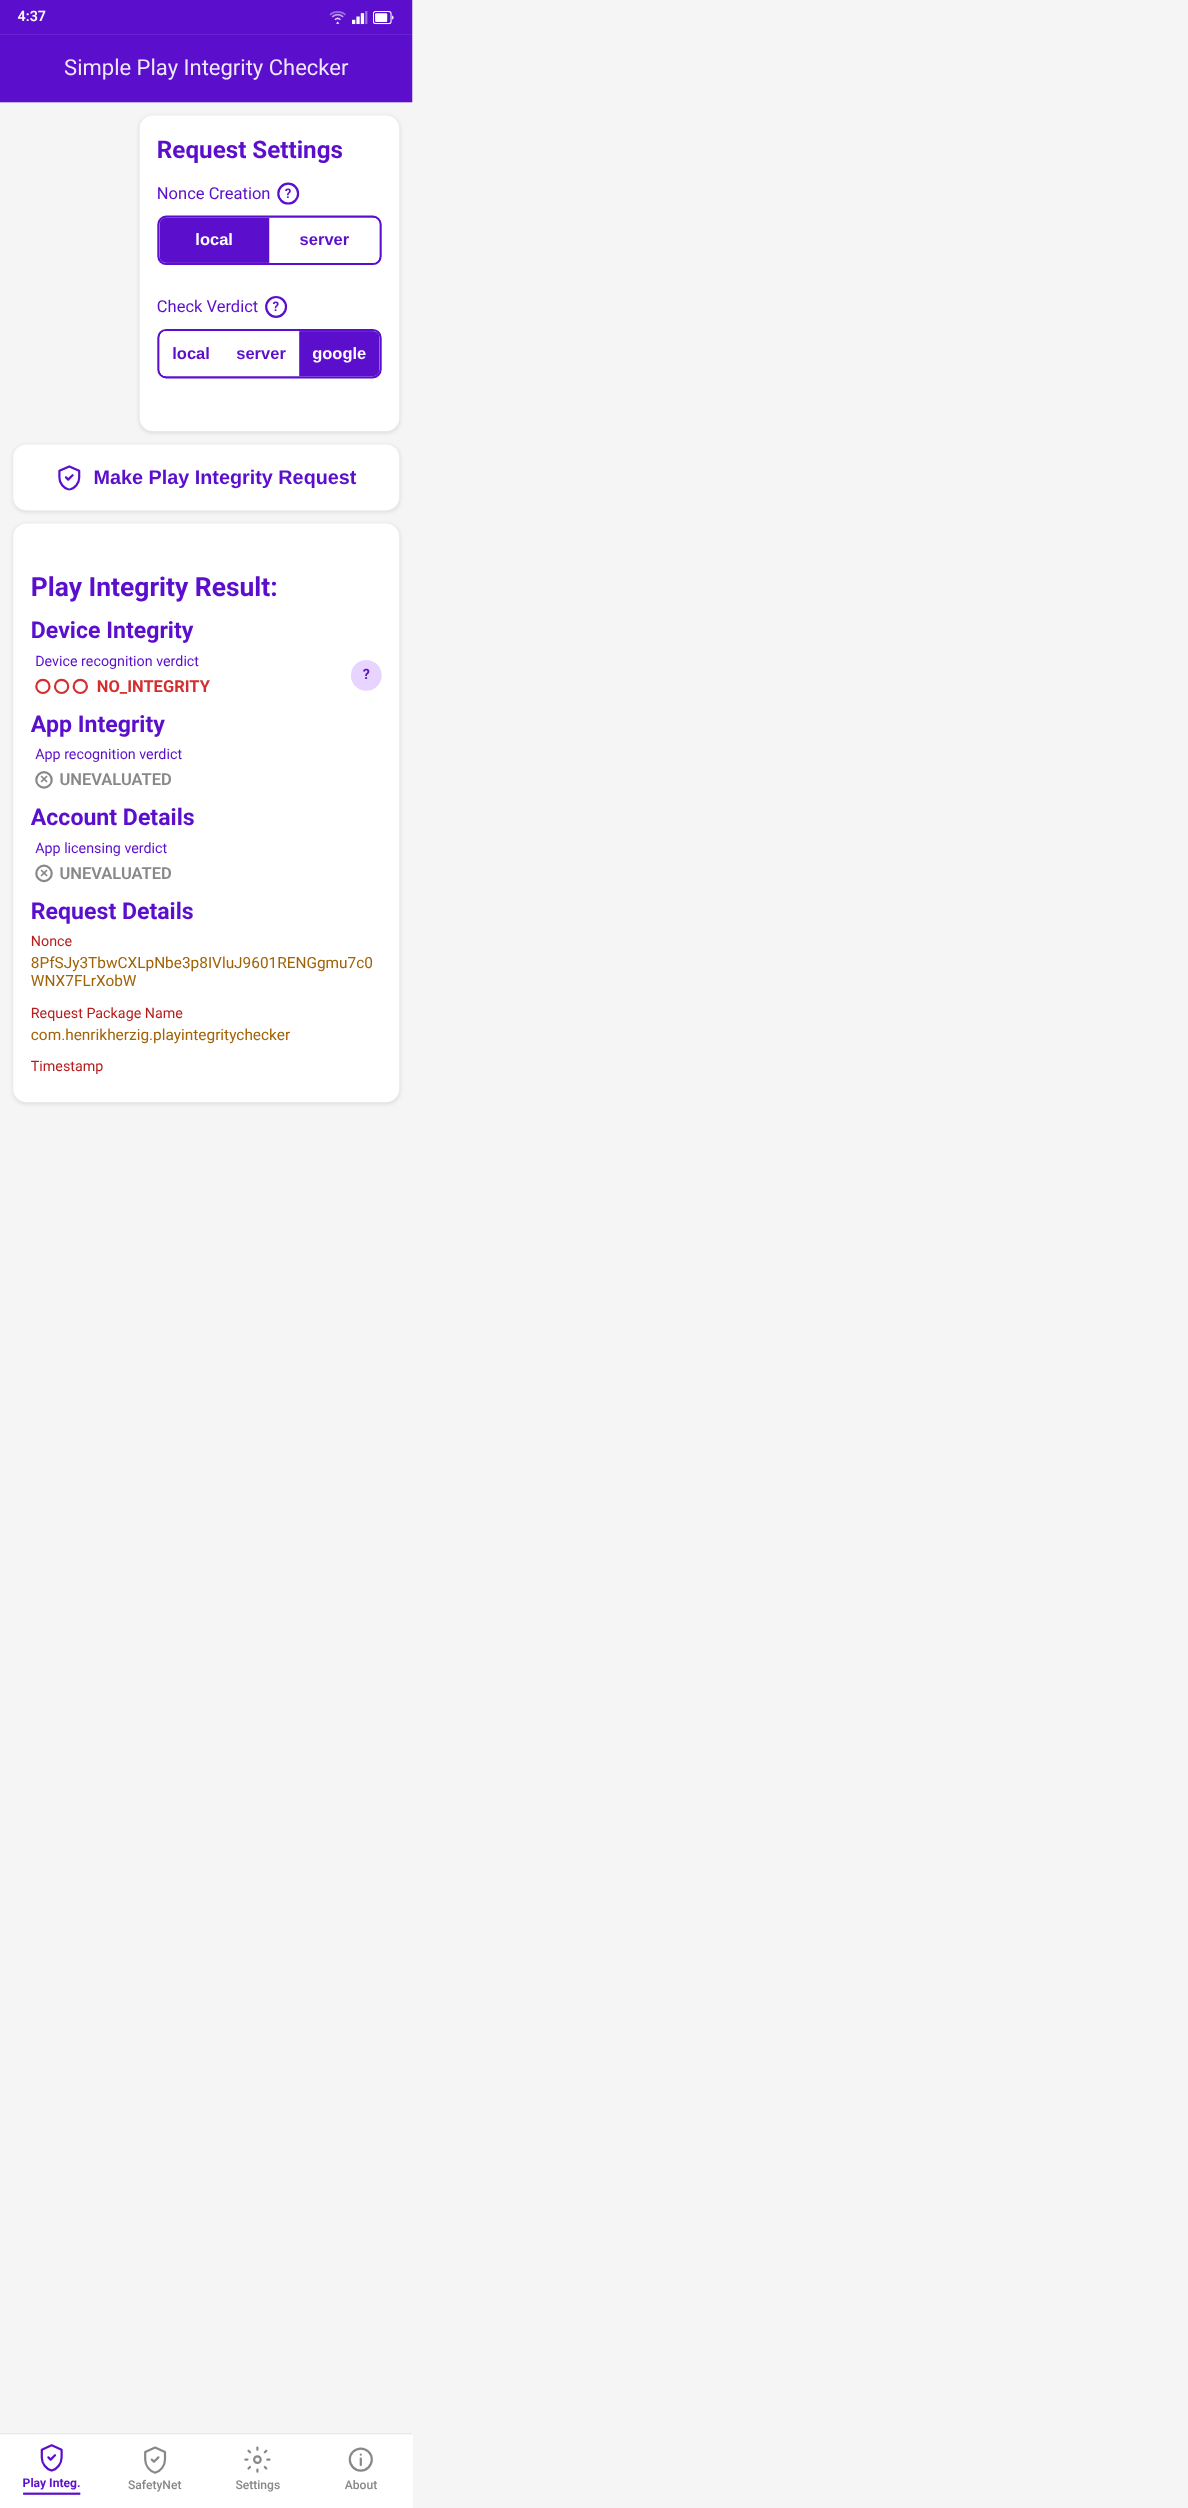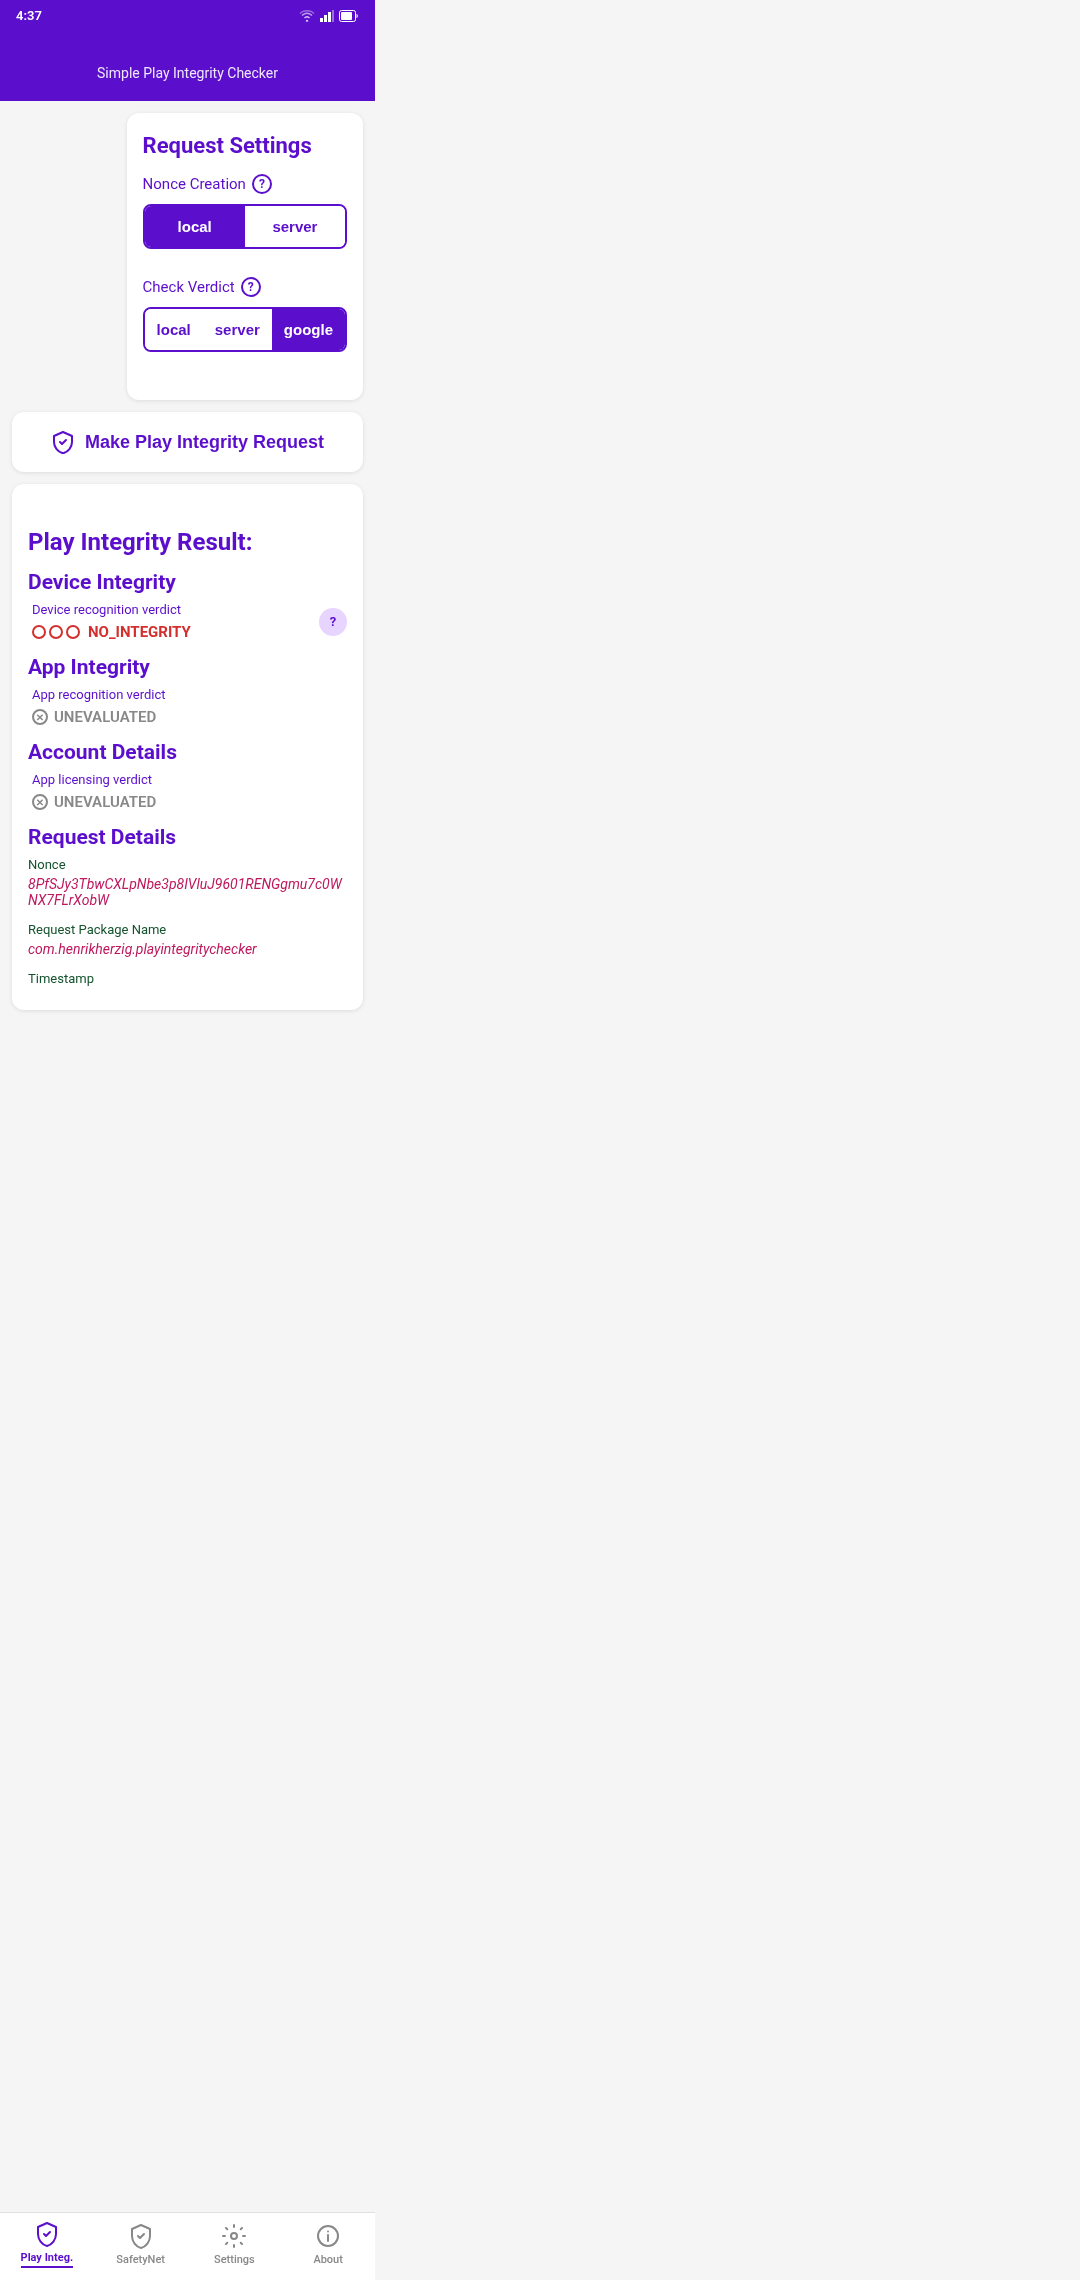--- a/index.html
+++ b/index.html
@@ -37,24 +37,24 @@
       color: white;
       text-align: center;
       padding: 16px 16px 20px;
     }
     .app-title {
       font-size: 26px;
       font-weight: 700;
       letter-spacing: 1px;
     }
     .app-subtitle {
-      font-size: 14px;
+      font-size: 20px;
       font-weight: 400;
       opacity: 0.9;
-      margin-top: 18px;
+      margin-top: 2px;
     }
 
     
     .main-content {
       padding: 12px;
       display: flex;
       flex-direction: column;
       gap: 12px;
       align-items: flex-end;
     }
@@ -274,29 +274,28 @@
     }
     .help-btn-inner {
       font-size: 13px;
       font-weight: 700;
       color: #5b0ecc;
     }
 
     
     .detail-label {
       font-size: 13px;
-      color: #14532d;
+      color: #b91c1c;
       margin-bottom: 4px;
     }
     .detail-value {
       font-size: 14px;
-      color: #be185d;
+      color: #a16207;
       word-break: break-all;
       margin-bottom: 14px;
-      font-style: italic;
     }
 
     
     .bottom-nav {
       position: fixed;
       bottom: 0;
       left: 0;
       width: 375px;
       background: white;
       border-top: 1px solid #e0e0e0;

